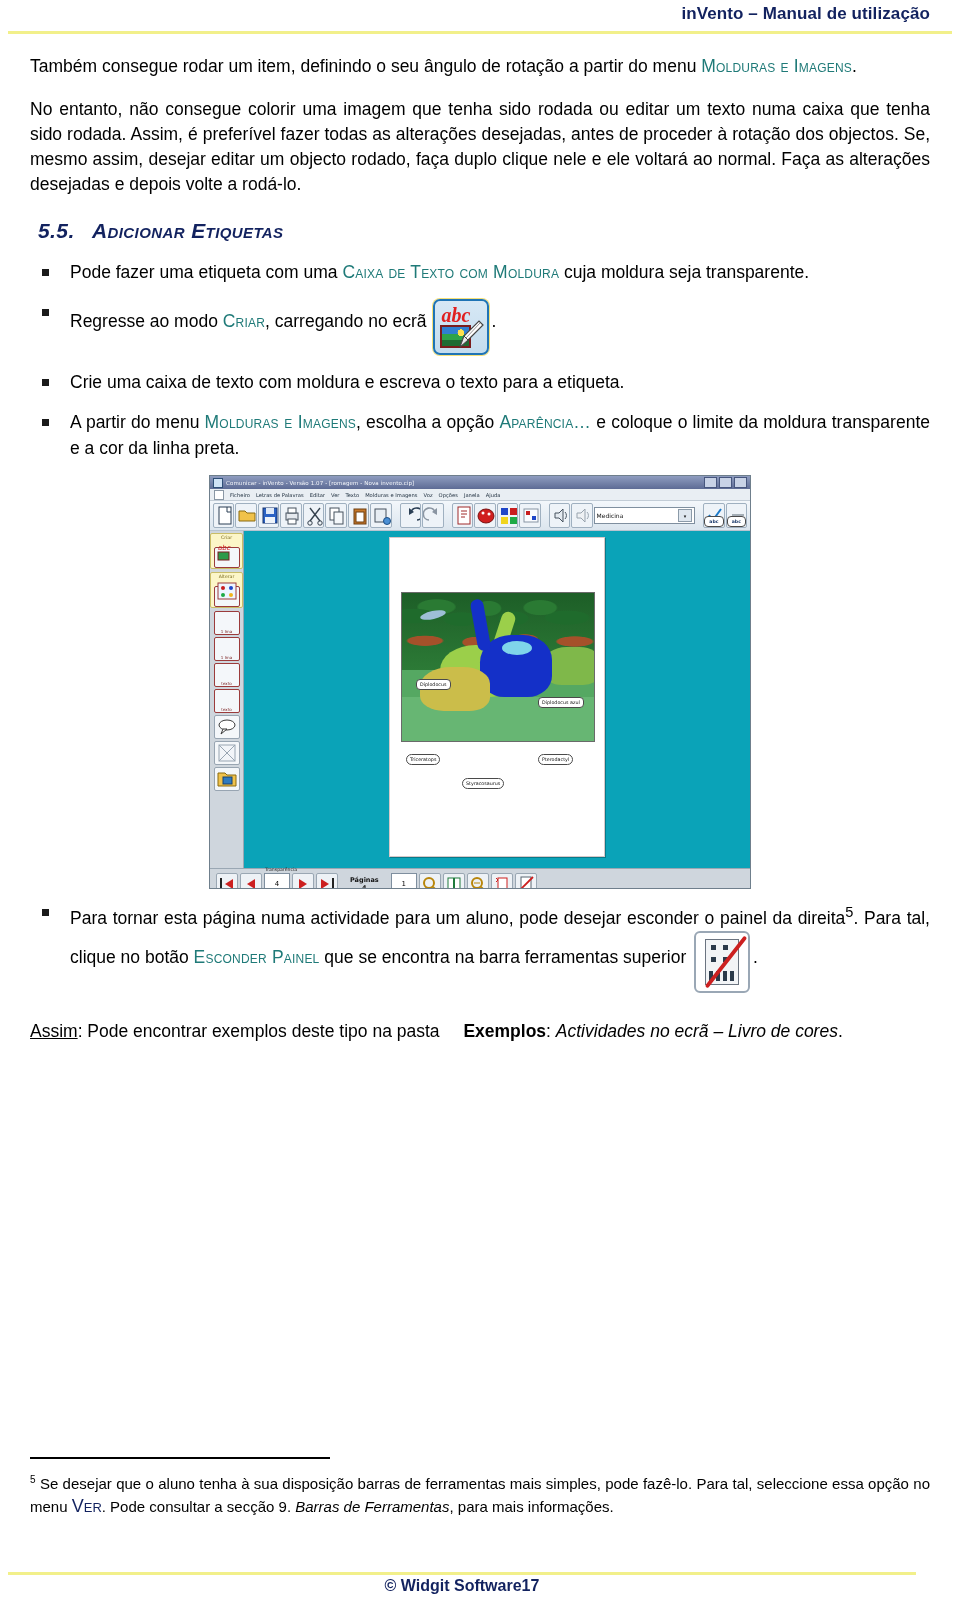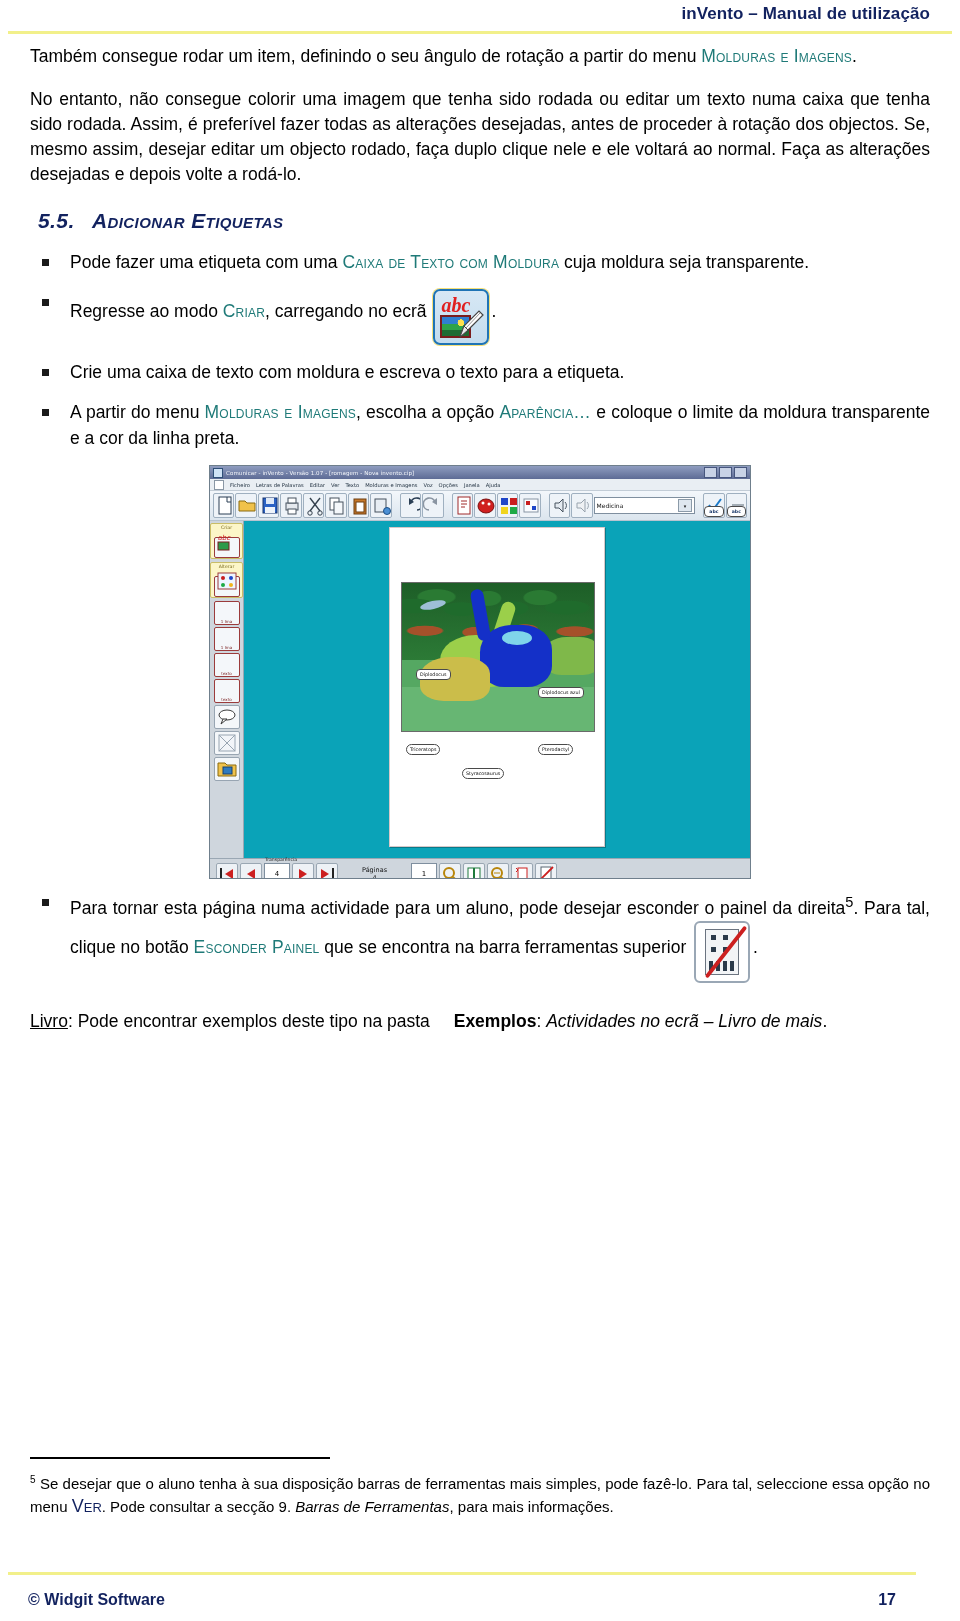--- a/index.html
+++ b/index.html
@@ -19,21 +19,21 @@
     position:absolute;right:30px;top:4px;
     font-size:17px;font-weight:700;color:#12225f;
     letter-spacing:.1px;white-space:nowrap;
   }
   .hdr-rule{
     position:absolute;left:8px;right:8px;top:31px;height:3px;
     background:#f2f08a;
   }
 
   
-  .content{position:absolute;left:30px;top:44px;width:900px;}
+  .content{position:absolute;left:30px;top:54px;width:900px;}
   p.para{
     margin:0 0 14px 0;font-size:17.5px;line-height:25px;
     text-align:justify;
   }
   p.para.first{margin-bottom:18px;}
   .sc{
     font-variant:small-caps;color:#1f7a78;letter-spacing:.2px;
   }
   .sc-nav{font-variant:small-caps;color:#12225f;}
 
@@ -251,41 +251,41 @@
   .spin{
     width:24px;height:20px;background:#fff;border:1px solid #7f8f9f;
     font-size:7px;display:flex;align-items:center;justify-content:center;
     position:relative;
   }
   .spin .cap{
     position:absolute;top:-7px;left:0;right:0;text-align:center;
     font-size:4.6px;color:#222;
   }
   .pgwrap{
-    margin:0 22px;text-align:center;font-size:6.5px;color:#111;font-weight:400;
+    margin:0 10px;text-align:center;font-size:6.5px;color:#111;font-weight:700;
     line-height:8px;
   }
 
   
   .fn-rule{
     position:absolute;left:30px;top:1457px;width:300px;height:2px;background:#000;
   }
   .footnote{
     position:absolute;left:30px;top:1468px;width:900px;
     font-size:15px;line-height:23px;text-align:justify;
   }
   .footnote sup{font-size:10px;}
 
   
   .pg-foot-rule{
     position:absolute;left:8px;right:8px;bottom:46px;height:3px;background:#f2f08a;
   }
   .pg-foot{
-    position:absolute;left:28px;right:28px;bottom:12px;
-    display:flex;justify-content:space-between;align-items:center;
+    position:absolute;left:28px;right:28px;bottom:26px;
+    display:flex;justify-content:center;align-items:center;
     font-size:16px;font-weight:700;color:#12225f;
   }
   em.it{font-style:italic;}
   b.bd{font-weight:700;padding-left:19px;}
   u.ul{text-decoration:underline;}
 </style>
 </head>
 <body>
 
 <div class="page">
@@ -635,21 +635,21 @@
           <span class="dot" style="left:15px;top:24px;width:5px;height:5px;"></span>
           <span class="dot" style="left:27px;top:24px;width:5px;height:5px;"></span>
           <span class="dot" style="left:13px;top:38px;width:4px;height:10px;"></span>
           <span class="dot" style="left:20px;top:38px;width:4px;height:10px;"></span>
           <span class="dot" style="left:27px;top:38px;width:4px;height:10px;"></span>
           <span class="dot" style="left:34px;top:38px;width:4px;height:10px;"></span>
           <span class="slash"></span>
         </span><span>.</span></li>
     </ul>
 
-    <p class="para" style="margin-top:26px;"><u class="ul">Livro</u><span>: Pode encontrar exemplos deste tipo na pasta </span><b class="bd">Exemplos</b><span>: </span><em class="it">Actividades no ecrã – Livro de mais</em><span>.</span></p>
+    <p class="para" style="margin-top:26px;"><u class="ul">Assim</u><span>: Pode encontrar exemplos deste tipo na pasta </span><b class="bd">Exemplos</b><span>: </span><em class="it">Actividades no ecrã – Livro de cores</em><span>.</span></p>
 
   </div>
 
   <div class="fn-rule"></div>
   <div class="footnote"><sup>5</sup><span> Se desejar que o aluno tenha à sua disposição barras de ferramentas mais simples, pode fazê-lo. Para tal, seleccione essa opção no menu </span><span class="sc-nav" style="color:#12225f;font-size:18px;">Ver</span><span>. Pode consultar a secção 9. </span><em class="it">Barras de Ferramentas</em><span>, para mais informações.</span></div>
 
   <div class="pg-foot-rule"></div>
   <div class="pg-foot">
     <span>© Widgit Software</span>
     <span>17</span>

